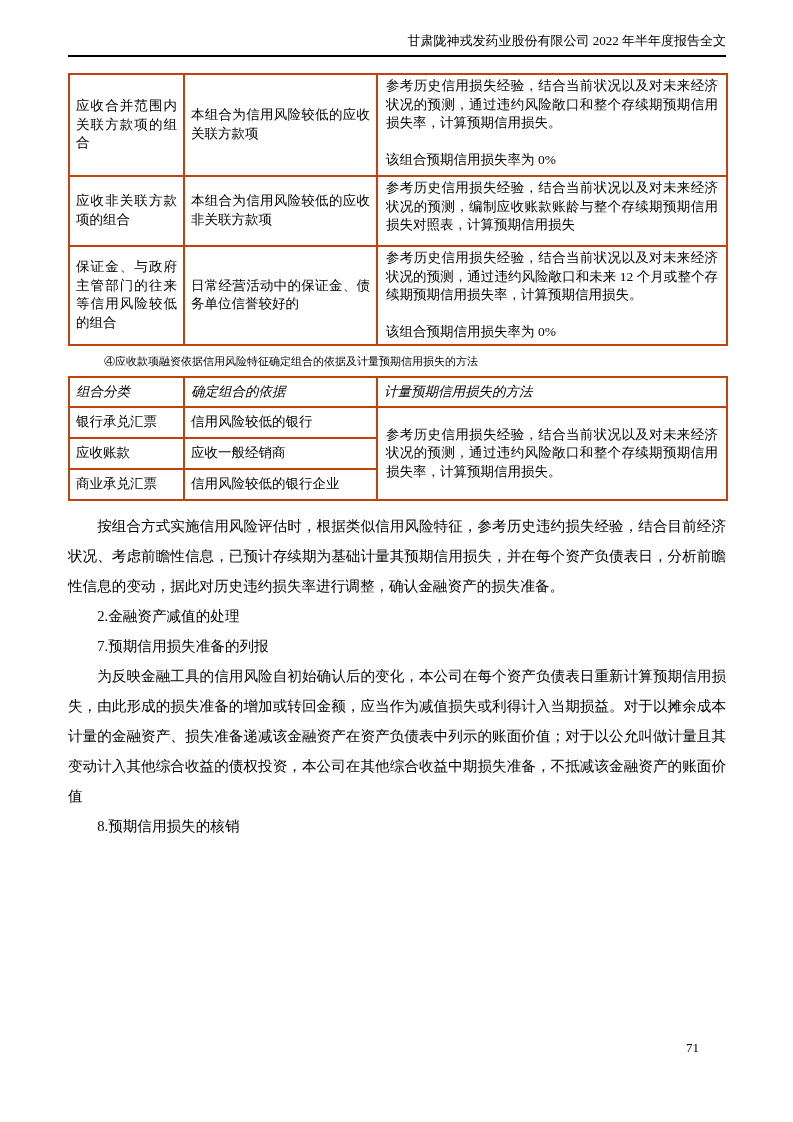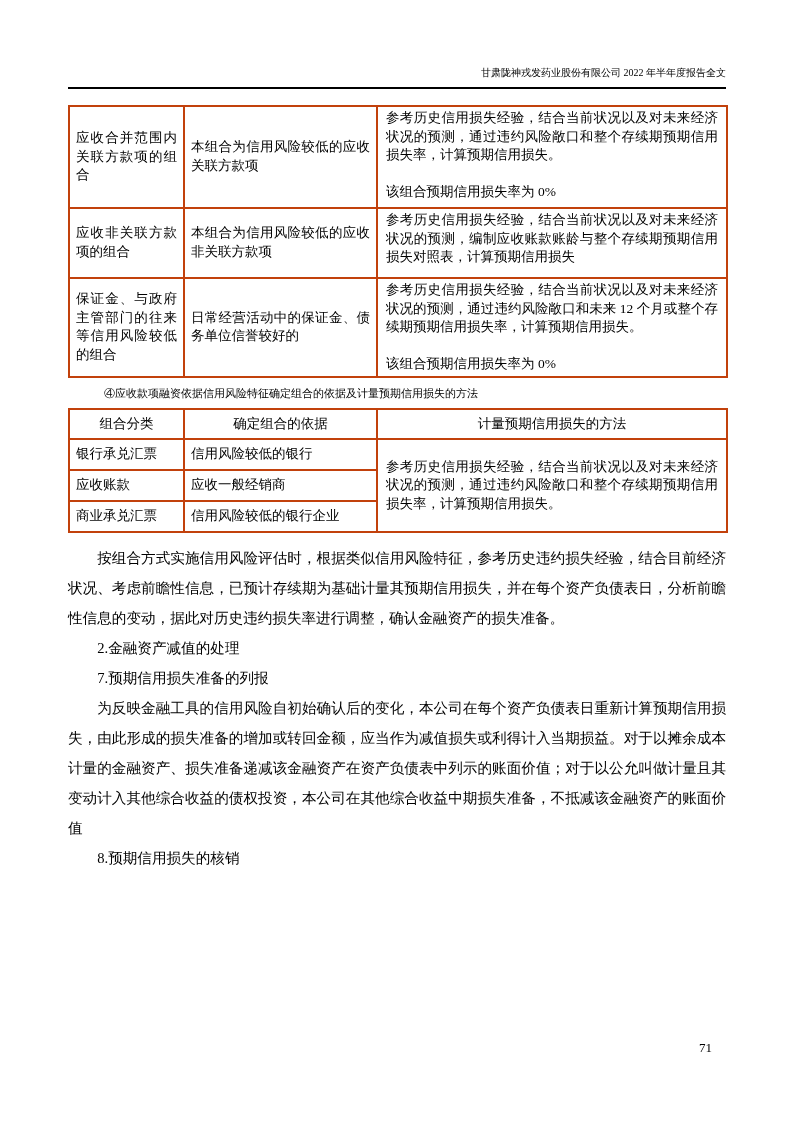--- a/index.html
+++ b/index.html
@@ -10,24 +10,24 @@
     background:#ffffff;
     font-family:"Liberation Serif","DejaVu Serif",serif;
     color:#000000;
     overflow:hidden;
   }
   .content { margin:0 67px 0 68px; width:658px; }
 
   
   .hdr {
     margin:0 67px 0 68px; width:658px;
-    padding-top:64px; padding-bottom:5px;
+    padding-top:32px; padding-bottom:5px;
     border-bottom:2px solid #000;
     text-align:right;
-    font-size:10px; line-height:18px;
+    font-size:13px; line-height:18px;
     box-sizing:content-box;
   }
 
   
   table { border-collapse:collapse; table-layout:fixed; width:658px; }
   col.c1 { width:115px; } col.c2 { width:193px; } col.c3 { width:350px; }
   td, th {
     border:2px solid #c2410c;
     font-size:13.5px; line-height:18.6px;
     font-weight:normal;
@@ -42,33 +42,33 @@
   .t1 tr.r1 { height:102px; } .t1 tr.r2 { height:70px; } .t1 tr.r3 { height:94px; }
   .p2:empty { display:none; }
   .p2:not(:empty) { margin-top:18.6px; }
 
   .caption {
     margin-top:3px; margin-bottom:2px;
     padding-left:36px;
     font-size:11px; line-height:25px;
   }
 
-  .t2 th { text-align:center; vertical-align:middle; }
+  .t2 th { text-align:left; vertical-align:middle;font-style:italic; }
   .t2 td { vertical-align:middle; text-align:left; }
   .t2 td.m { text-align:justify; text-justify:inter-character; vertical-align:middle; padding:2px 8px; }
   .t2 tr.h { height:30px; } .t2 tr.r { height:31px;padding-left:12px; }
 
   
   .bodytxt { margin-top:10px; font-size:14.6px; line-height:30px; }
   .bodytxt p { margin:0; text-align:justify; text-justify:inter-ideograph; word-break:break-all; }
   .bodytxt p.para { text-indent:2em; }
   .bodytxt p.heading { text-indent:2em; text-align:left; }
 
   .pagenum {
-    position:absolute; top:1040px; right:81px;
+    position:absolute; top:1040px; right:94px;
     font-size:13px; line-height:16px;
   }
 </style>
 </head>
 <body>
 
 <div class="page">
 
   <div class="hdr">
     <span>甘肃陇神戎发药业股份有限公司 2022 年半年度报告全文</span>

